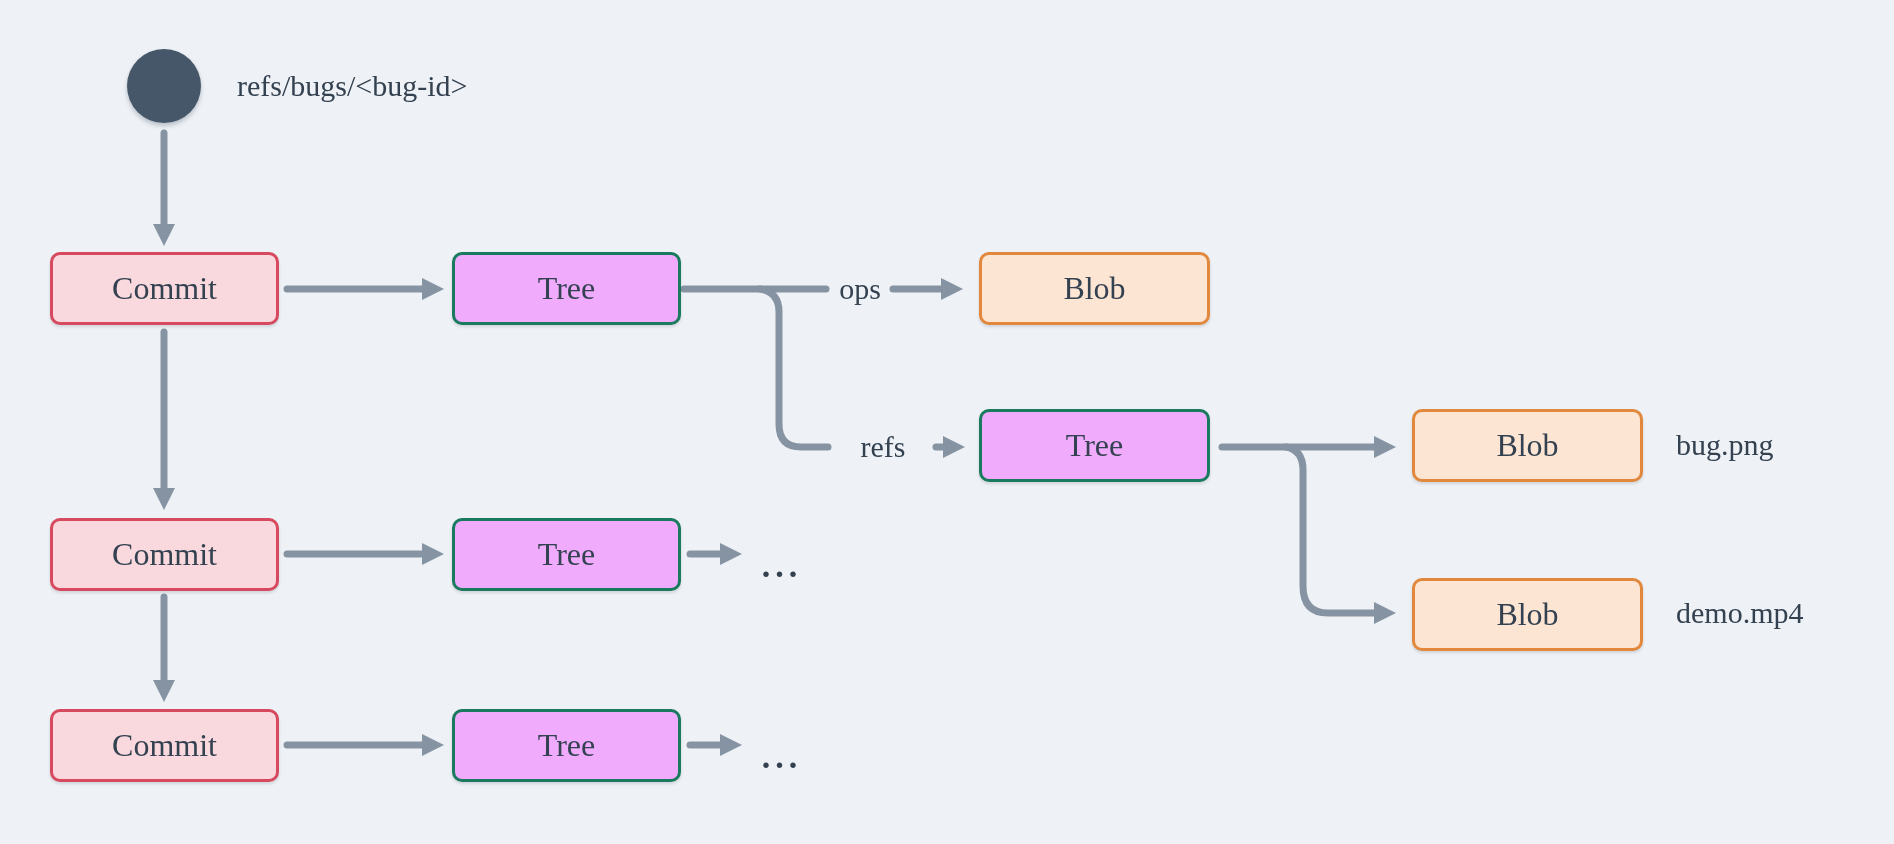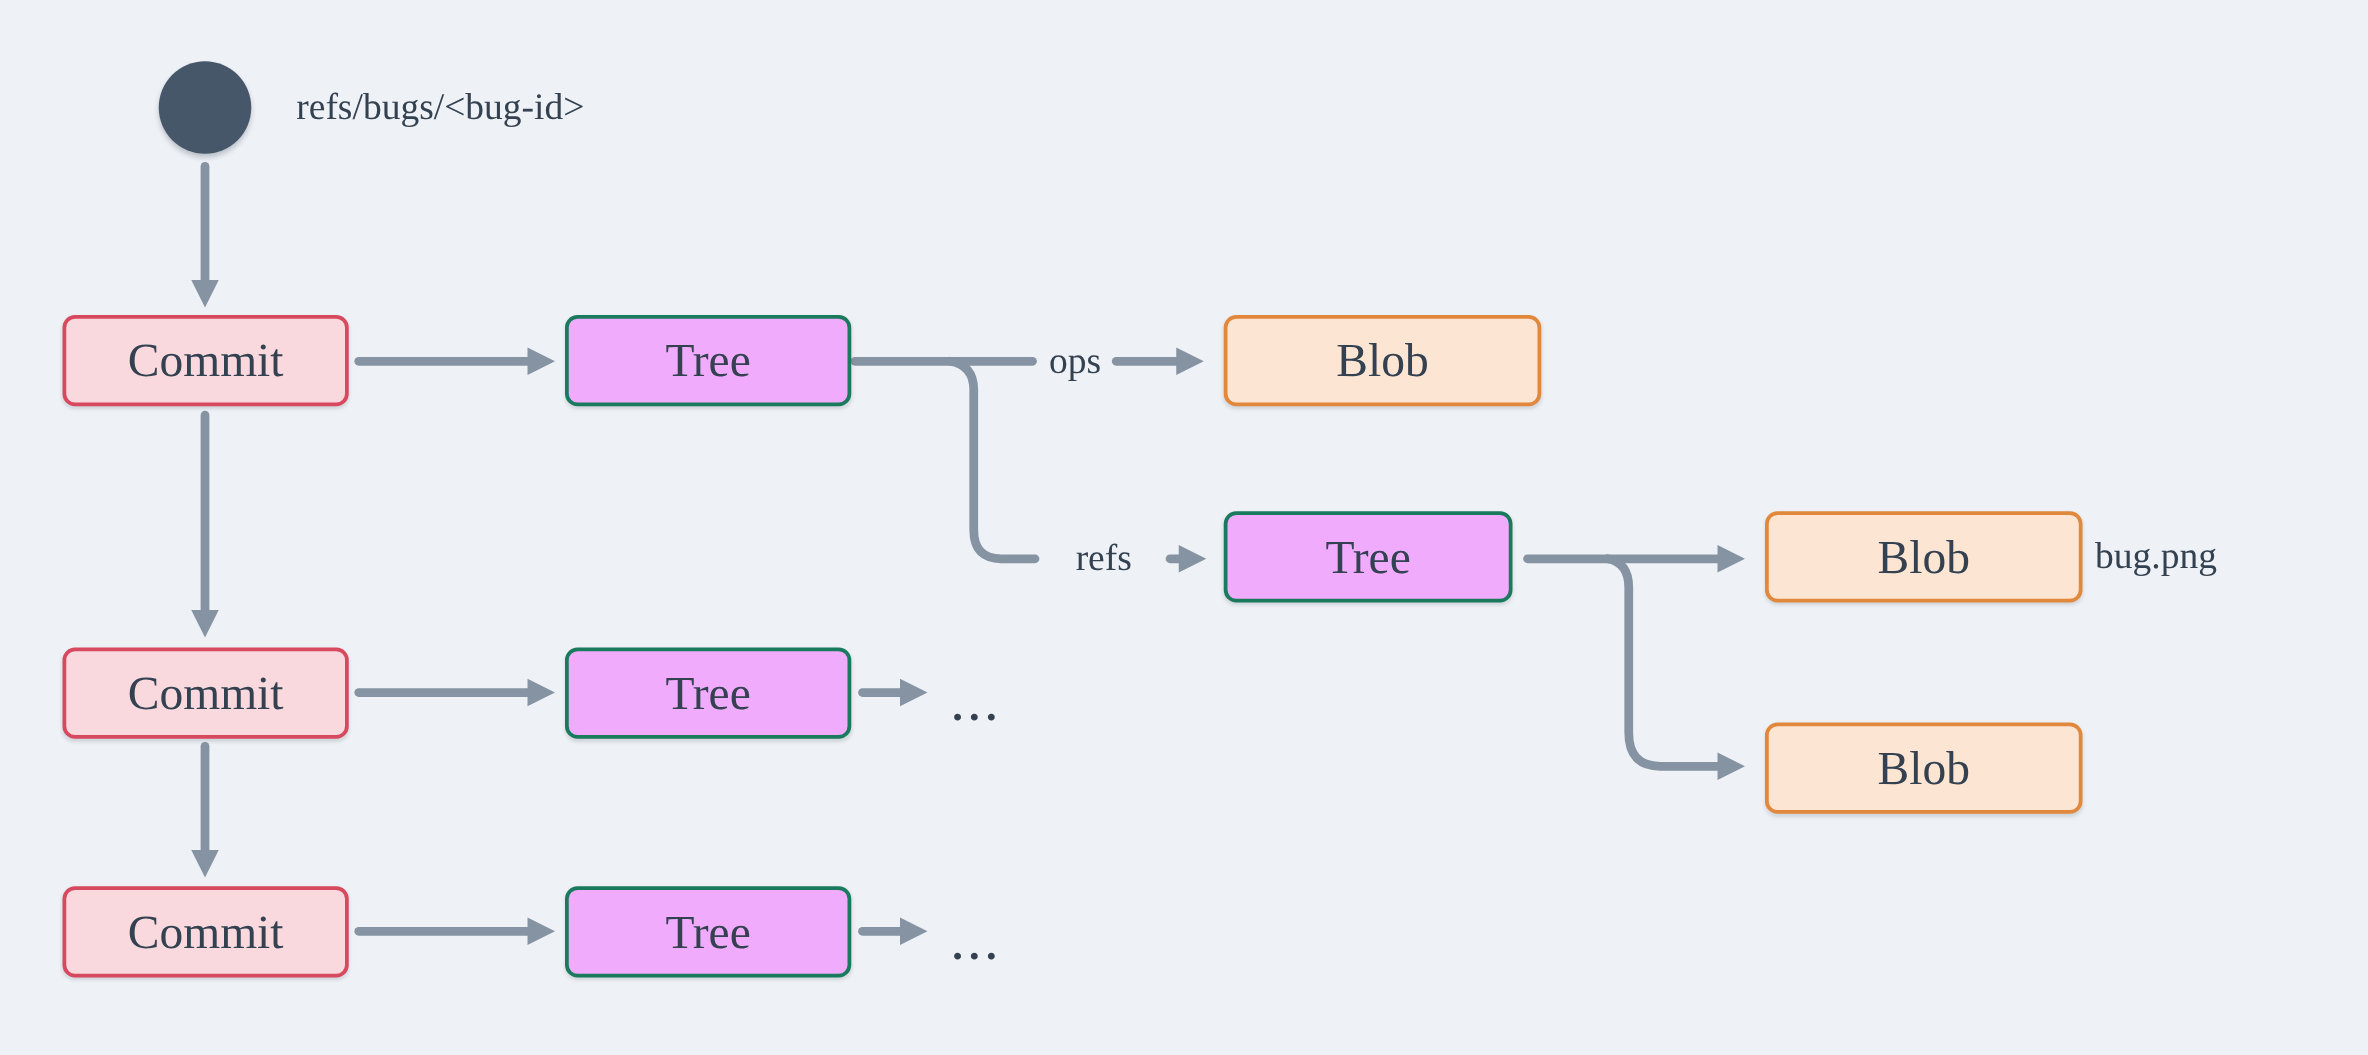--- a/index.html
+++ b/index.html
@@ -7,29 +7,29 @@
     position:relative;
     width:1894px;height:844px;
     background:#eef1f5;
     font-family:Liberation Serif, serif;
     overflow:hidden;
   }
   .edges{position:absolute;left:0;top:0;width:1894px;height:844px;}
   .node{
     position:absolute;
     display:flex;align-items:center;justify-content:center;
-    font-size:38px;color:#334150;
+    font-size:32px;color:#334150;
     border-radius:10px;
     box-shadow:0 2px 3px rgba(70,87,106,0.18);
     box-sizing:border-box;
   }
   .commit{background:#f9d9de;border:3.5px solid #d7495e;width:229px;height:73px;}
   .tree{background:#f0abfc;border:3.5px solid #1a7a5e;width:229px;height:73px;}
   .tree.wide{width:231px;}
-  .blob{background:#fde5d3;border:3.5px solid #e1883c;width:254px;height:73px;}
+  .blob{background:#fde5d3;border:3.5px solid #e1883c;width:231px;height:73px;}
   .ref-circle{
     position:absolute;left:127px;top:49px;width:74px;height:74px;
     border-radius:50%;background:#46576a;
     box-shadow:0 3px 4px rgba(70,87,106,0.3);
   }
   .lbl{
     position:absolute;display:flex;align-items:center;
     font-size:30px;color:#334150;white-space:nowrap;height:40px;
   }
   .lbl.center{justify-content:center;}
@@ -82,17 +82,18 @@
   <div class="node tree" style="left:452px;top:709px;">Tree</div>
 
   <div class="node blob" style="left:979px;top:252px;">Blob</div>
   <div class="node blob" style="left:1412px;top:409px;">Blob</div>
   <div class="node blob" style="left:1412px;top:578px;">Blob</div>
 
   <div class="lbl center" style="left:820px;top:269px;width:80px;">ops</div>
   <div class="lbl center" style="left:833px;top:427px;width:100px;">refs</div>
 
   <div class="lbl" style="left:1676px;top:425px;">bug.png</div>
+  <div class="lbl" style="left:1676px;top:593px;">demo.mp4</div>
 
   <div class="ellipsis" style="left:754px;top:540px;">...</div>
   <div class="ellipsis" style="left:754px;top:731px;">...</div>
 
 </div>
 
 </body></html>

